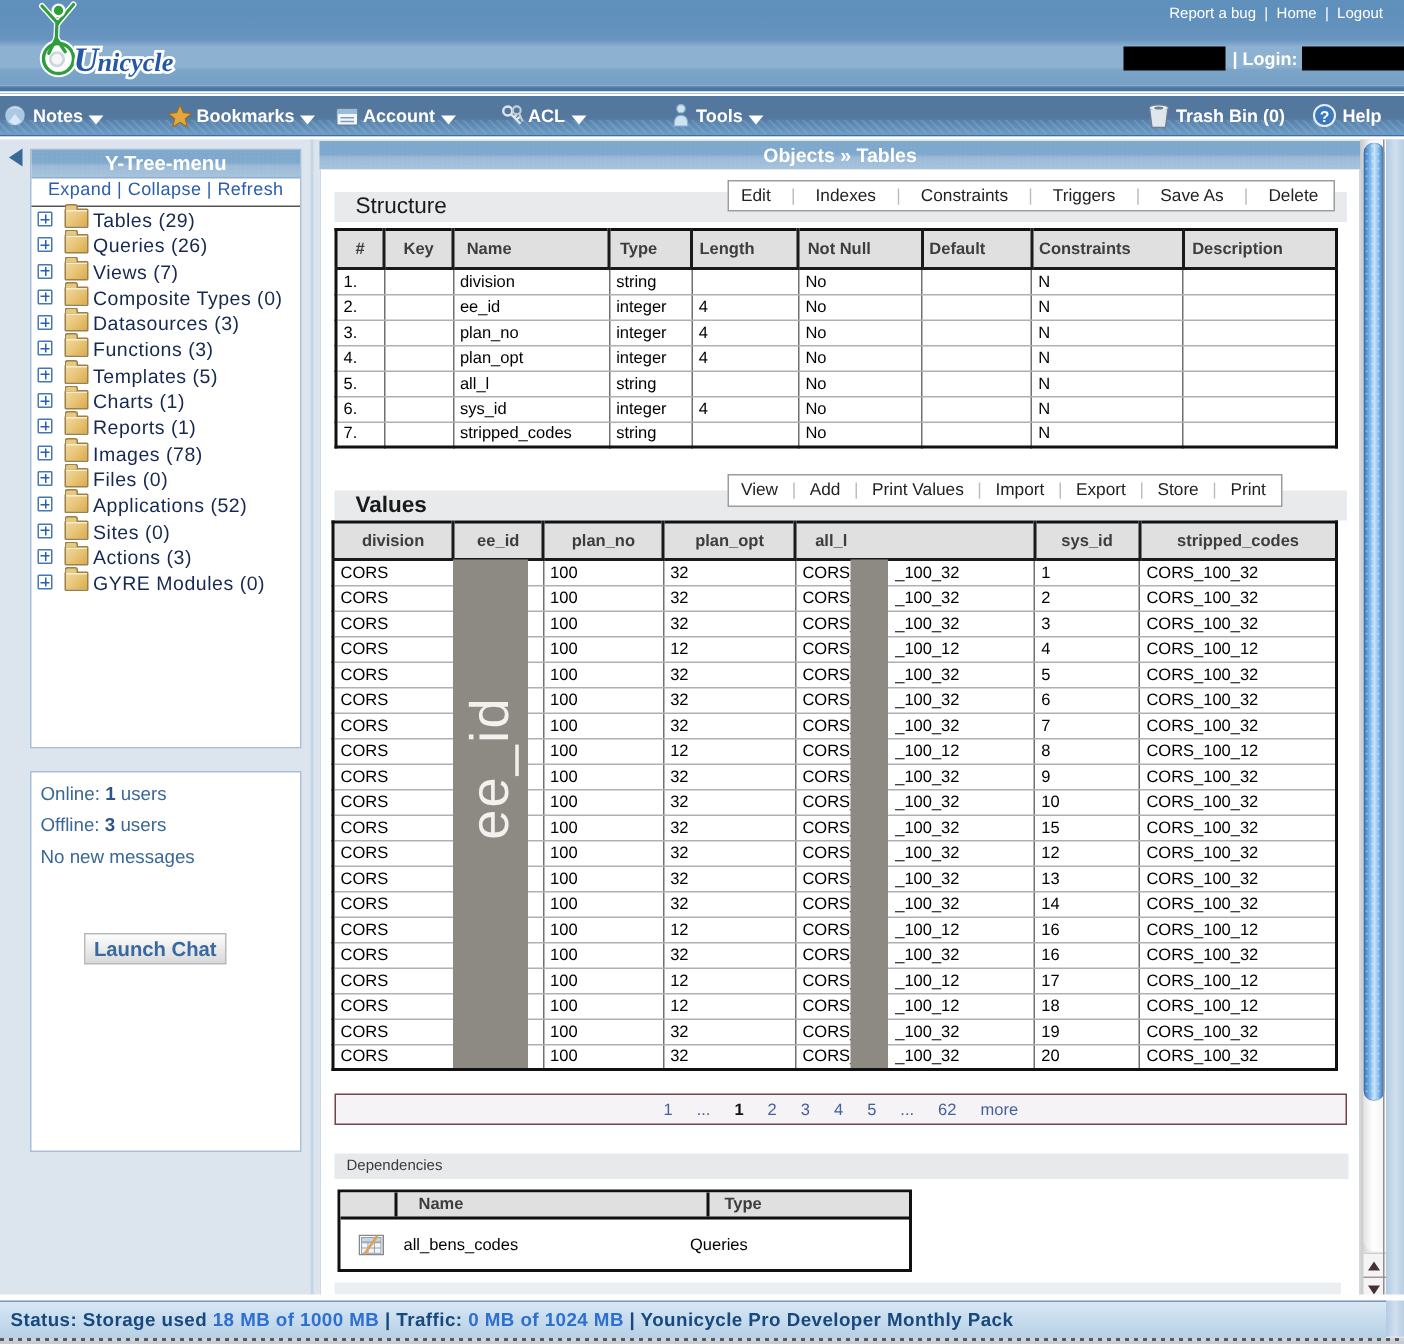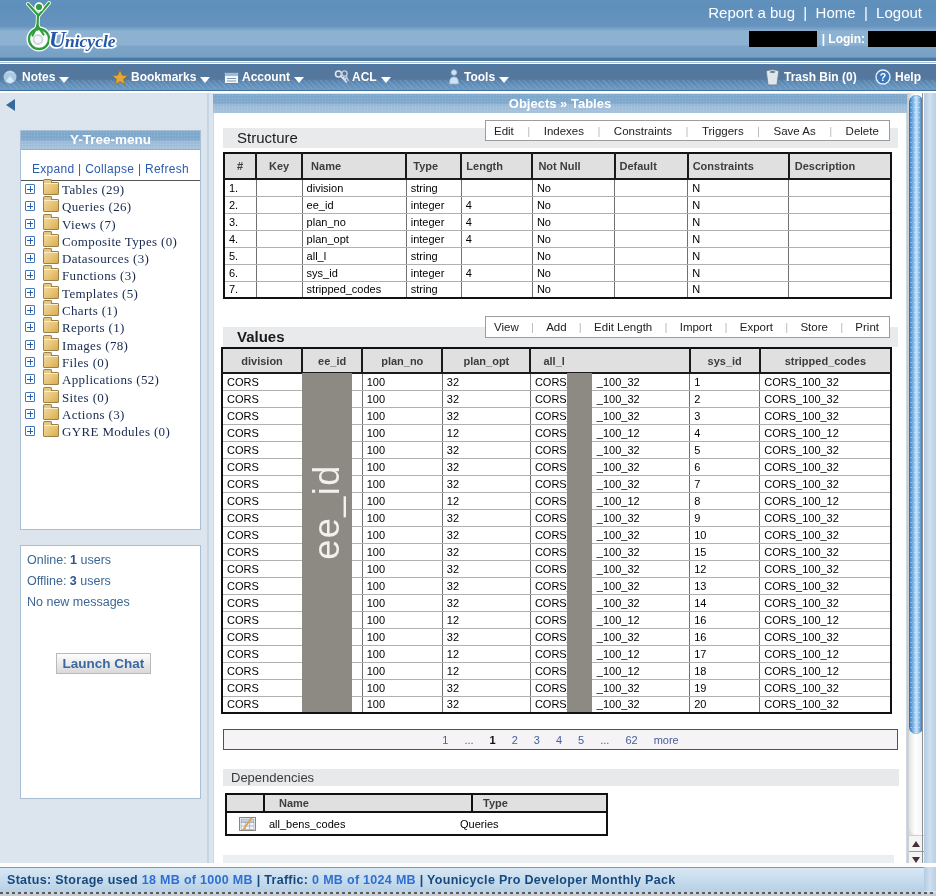--- a/index.html
+++ b/index.html
@@ -5,21 +5,21 @@
 html,body{margin:0;padding:0;}
 body{width:936px;height:896px;position:relative;overflow:hidden;
   font-family:"Liberation Sans",sans-serif;background:#dde6ef;}
 .abs{position:absolute;}
 
 
 #header{left:0;top:0;width:936px;height:57px;
   background:linear-gradient(to bottom,#6090bc 0%,#5f8fbb 12%,#6794bf 46%,#8db1d1 55%,#8db1d1 78%,#7ba4c8 82%,#76a0c5 100%);}
 #hdrdark{left:0;top:57px;width:936px;height:4px;background:linear-gradient(to bottom,#6d9ac0,#4a79a4 40%,#47749e);}
 #hdrwhite{left:0;top:61px;width:936px;height:3px;background:linear-gradient(to bottom,#fff 0 1px,#a9c0d6 1px 1.8px,#fff 1.8px);}
-#toplinks{right:14px;top:4px;color:#fff;font-size:15px;}
+#toplinks{right:14px;top:4px;color:#fff;font-size:10px;}
 #acctline{left:0;top:31px;width:936px;height:17px;color:#fff;font-size:12px;font-weight:bold;}
 .blackbox{position:absolute;background:#000;height:16px;top:0;}
 
 
 #logo{left:8px;top:0px;width:200px;height:56px;}
 
 
 #nav{left:0;top:64px;width:936px;height:26px;
   background:linear-gradient(to bottom,#4c7aa6 0%,#54779d 10%,#54779d 55%,#5d87b0 70%,#6d9cc6 100%);
   border-bottom:1px solid #3f6f9e;text-align:right;}
@@ -30,29 +30,29 @@
 .navarr{display:inline-block;width:0;height:0;border-left:5px solid transparent;
   border-right:5px solid transparent;border-top:6px solid #fff;vertical-align:-2px;margin-left:4px;}
 
 
 #content{left:0;top:93px;width:936px;height:774px;background:#dce5ee;}
 #vline{left:207px;top:93px;width:2px;height:774px;background:#c6d5e4;}
 #leftarr{left:6px;top:99px;width:0;height:0;border-top:6px solid transparent;
   border-bottom:6px solid transparent;border-right:9px solid #39689a;}
 
 
-.panel{position:absolute;left:20px;width:179px;background:#fff;border:1px solid #a9bfd4;margin-top:31px;}
+.panel{position:absolute;left:20px;width:179px;background:#fff;border:1px solid #a9bfd4;}
 .panelhdr{height:18px;line-height:18px;text-align:center;color:#fff;font-weight:bold;font-size:13.5px;
   background:radial-gradient(circle,rgba(255,255,255,.18) 22%,transparent 26%),linear-gradient(to bottom,#7ea8cc 0%,#7ea8cc 45%,#9cbbd8 60%,#a7c3dc 100%);background-size:3px 3px,auto;
   border-bottom:1px solid #8fb0cd;}
 #treepanel{top:99px;height:398px;}
-#treelinks{text-align:center;font-size:12px;letter-spacing:.3px;color:#2a5cb0;padding-top:12px;padding-bottom:4px;
+#treelinks{text-align:center;font-size:12px;letter-spacing:.3px;color:#2a5cb0;padding-top:0;padding-bottom:4px;
   border-bottom:1px solid #555;}
 #treelinks .sep{color:#2a5cb0;}
-.titem{position:relative;height:17.3px;font-family:Liberation Serif, serif;}
+.titem{position:relative;height:17.3px;}
 .plus{position:absolute;left:4px;top:3px;width:8px;height:8px;background:#fff;
   border:1px solid #4377b5;border-radius:1px;}
 .plus:before{content:"";position:absolute;left:1px;top:3.5px;width:6px;height:1px;background:#2a5cb0;}
 .plus:after{content:"";position:absolute;left:3.5px;top:1px;width:1px;height:6px;background:#2a5cb0;}
 .fold{position:absolute;left:22px;top:1px;width:14px;height:11px;border-radius:1px;
   background:linear-gradient(135deg,#f0d9a0 0%,#e7c273 55%,#d9ab4e 100%);
   border:1px solid #9b8049;box-shadow:inset 0 1px 0 #f8ecc9;}
 .fold:before{content:"";position:absolute;left:-1px;top:-4px;width:7px;height:3px;
   background:#e7c880;border:1px solid #9b8049;border-bottom:none;border-radius:2px 2px 0 0;}
 .tlabel{position:absolute;left:41px;top:1px;font-size:13px;letter-spacing:.35px;color:#17294f;}
@@ -84,28 +84,28 @@
   border-right:2px solid #1a1a1a;border-bottom:2px solid #1a1a1a;padding:0;}
 table.dt td{border-right:1px solid #707070;border-bottom:1px solid #b0b0b0;
   padding:0 0 0 4px;white-space:nowrap;overflow:hidden;}
 table.dt th:last-child,table.dt td:last-child{border-right:none;}
 
 #pager{left:9px;top:616px;width:673px;height:19px;border:1px solid #6e4549;background:#f5f3f6;
   display:flex;align-items:center;justify-content:center;gap:16px;font-size:11px;color:#44609d;}
 #pager b{color:#111;}
 
 #depband{left:9px;top:656px;width:676px;height:17px;background:#e7e9ea;
-  font-size:13px;color:#3a3a3a;line-height:18px;}
+  font-size:10px;color:#3a3a3a;line-height:18px;}
 #depband span{margin-left:8px;}
 
 
 #deptbl{left:11px;top:680px;width:379px;border:2px solid #111;background:#fff;}
 #deptbl .hrow{display:flex;height:16px;background:#e0e0e0;border-bottom:2px solid #111;}
 #deptbl .hcell{font-size:11px;font-weight:bold;color:#3d3d3d;line-height:16px;}
-#deptbl .brow{display:flex;height:21px;align-items:center;}
+#deptbl .brow{display:flex;height:33px;align-items:center;}
 
 
 #movebox{left:400px;top:680px;width:272px;height:56px;border:2px solid #333;background:#fff;}
 #movehdr{height:16px;background:#e0e0e0;border-bottom:1px solid #999;
   font-size:11px;font-weight:bold;color:#3a3a3a;line-height:16px;padding-left:16px;}
 #movesel{position:absolute;left:11px;top:29px;width:141px;height:16px;border:1px solid #000;
   background:#fff;font-size:11px;line-height:16px;padding-left:4px;color:#000;}
 #movesel .dd{position:absolute;right:0;top:0;width:15px;height:100%;
   background:linear-gradient(to bottom,#cfe3f5,#86b7e4);border-left:1px solid #000;text-align:center;}
 #movesel .dd:after{content:"";position:absolute;left:4px;top:6px;width:0;height:0;
@@ -422,26 +422,26 @@
           <td>string</td>
           <td></td>
           <td>No</td>
           <td></td>
           <td>N</td>
           <td></td>
         </tr>
   </tbody>
     </table>
   <div class="secband" style="top:214px;height:20px;line-height:20px;font-weight:bold;"><span class="sectitle">Values</span></div>
-  <div class="tabbox" style="left:271px;top:203px;width:405px;height:22px;">
+  <div class="tabbox" style="left:271px;top:203px;width:370px;height:22px;">
     <span>View</span>
       <span class="tsep">|</span>
       <span>Add</span>
       <span class="tsep">|</span>
-      <span>Edit Length</span>
+      <span>Print Values</span>
       <span class="tsep">|</span>
       <span>Import</span>
       <span class="tsep">|</span>
       <span>Export</span>
       <span class="tsep">|</span>
       <span>Store</span>
       <span class="tsep">|</span>
       <span>Print</span>
   </div>
   <table class="dt" id="vtbl" style="left:7px;top:234px;width:671px;border:2px solid #111;">

